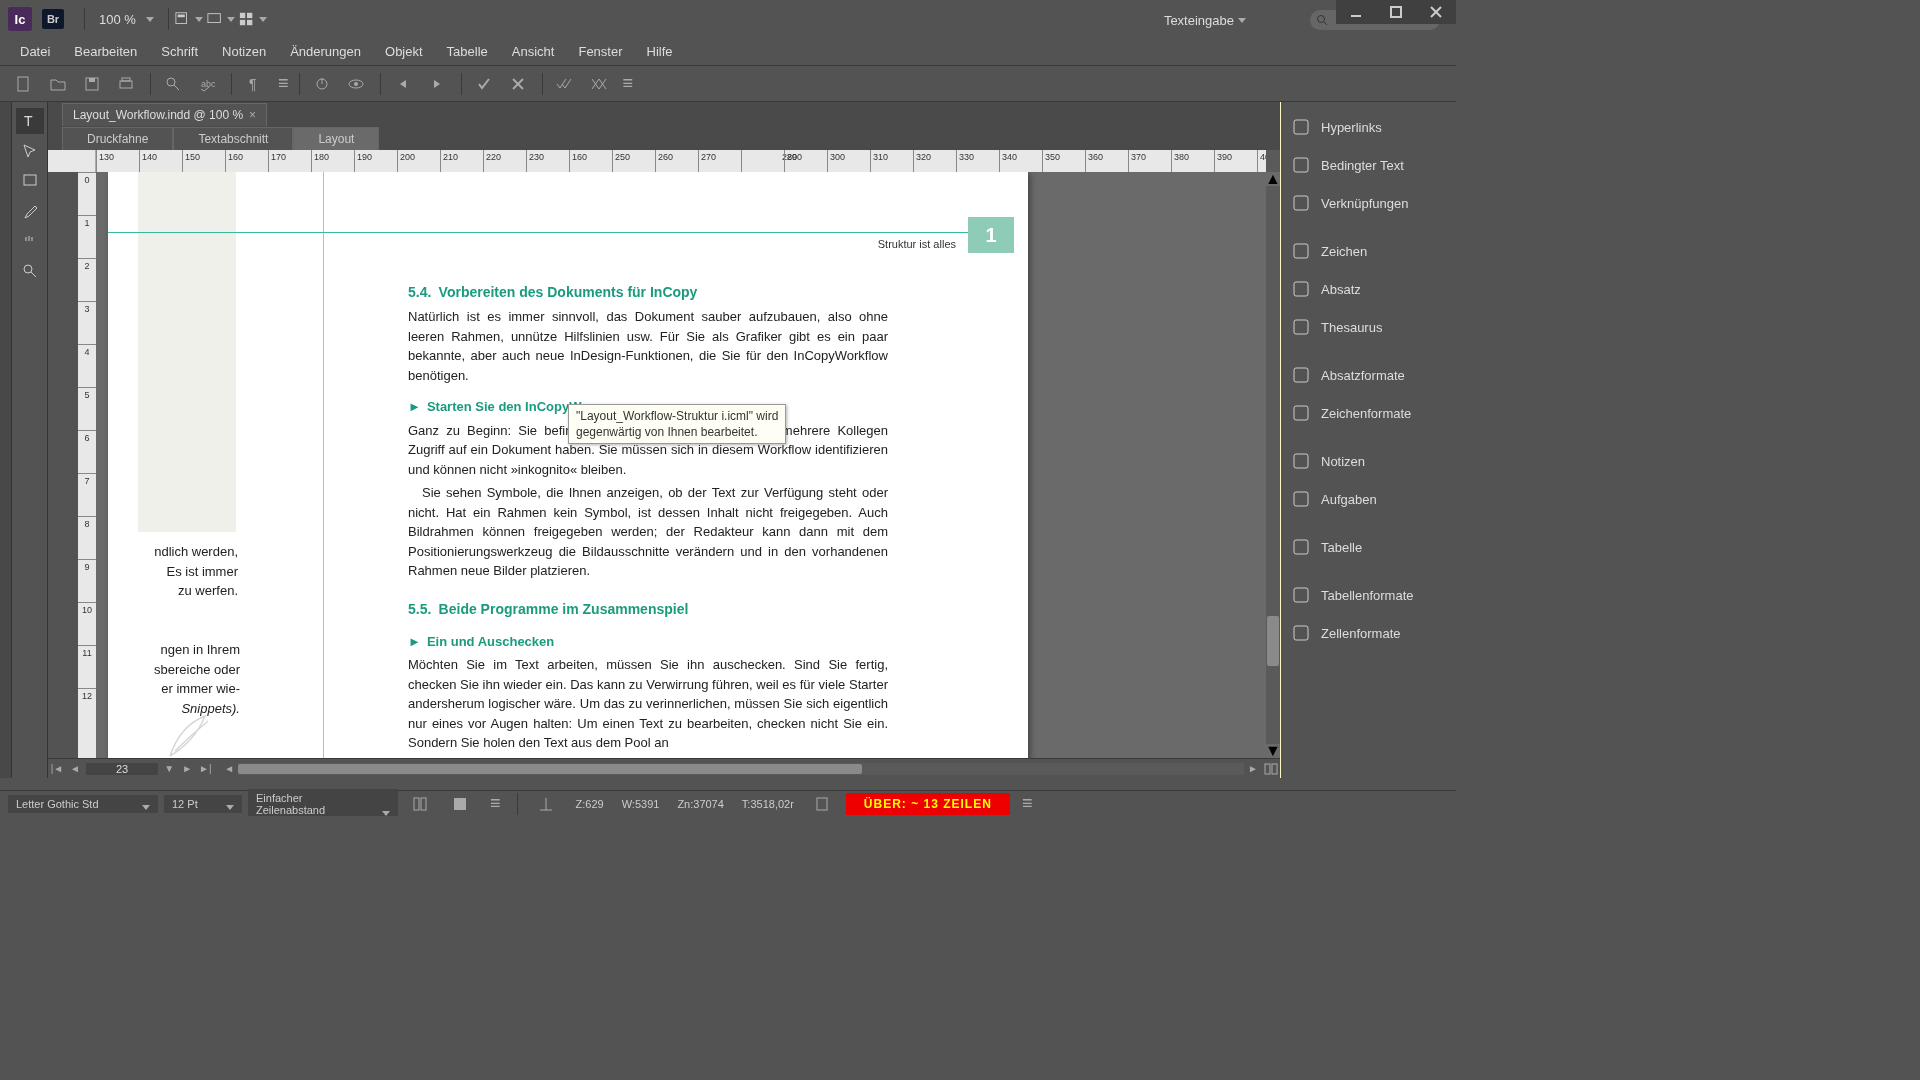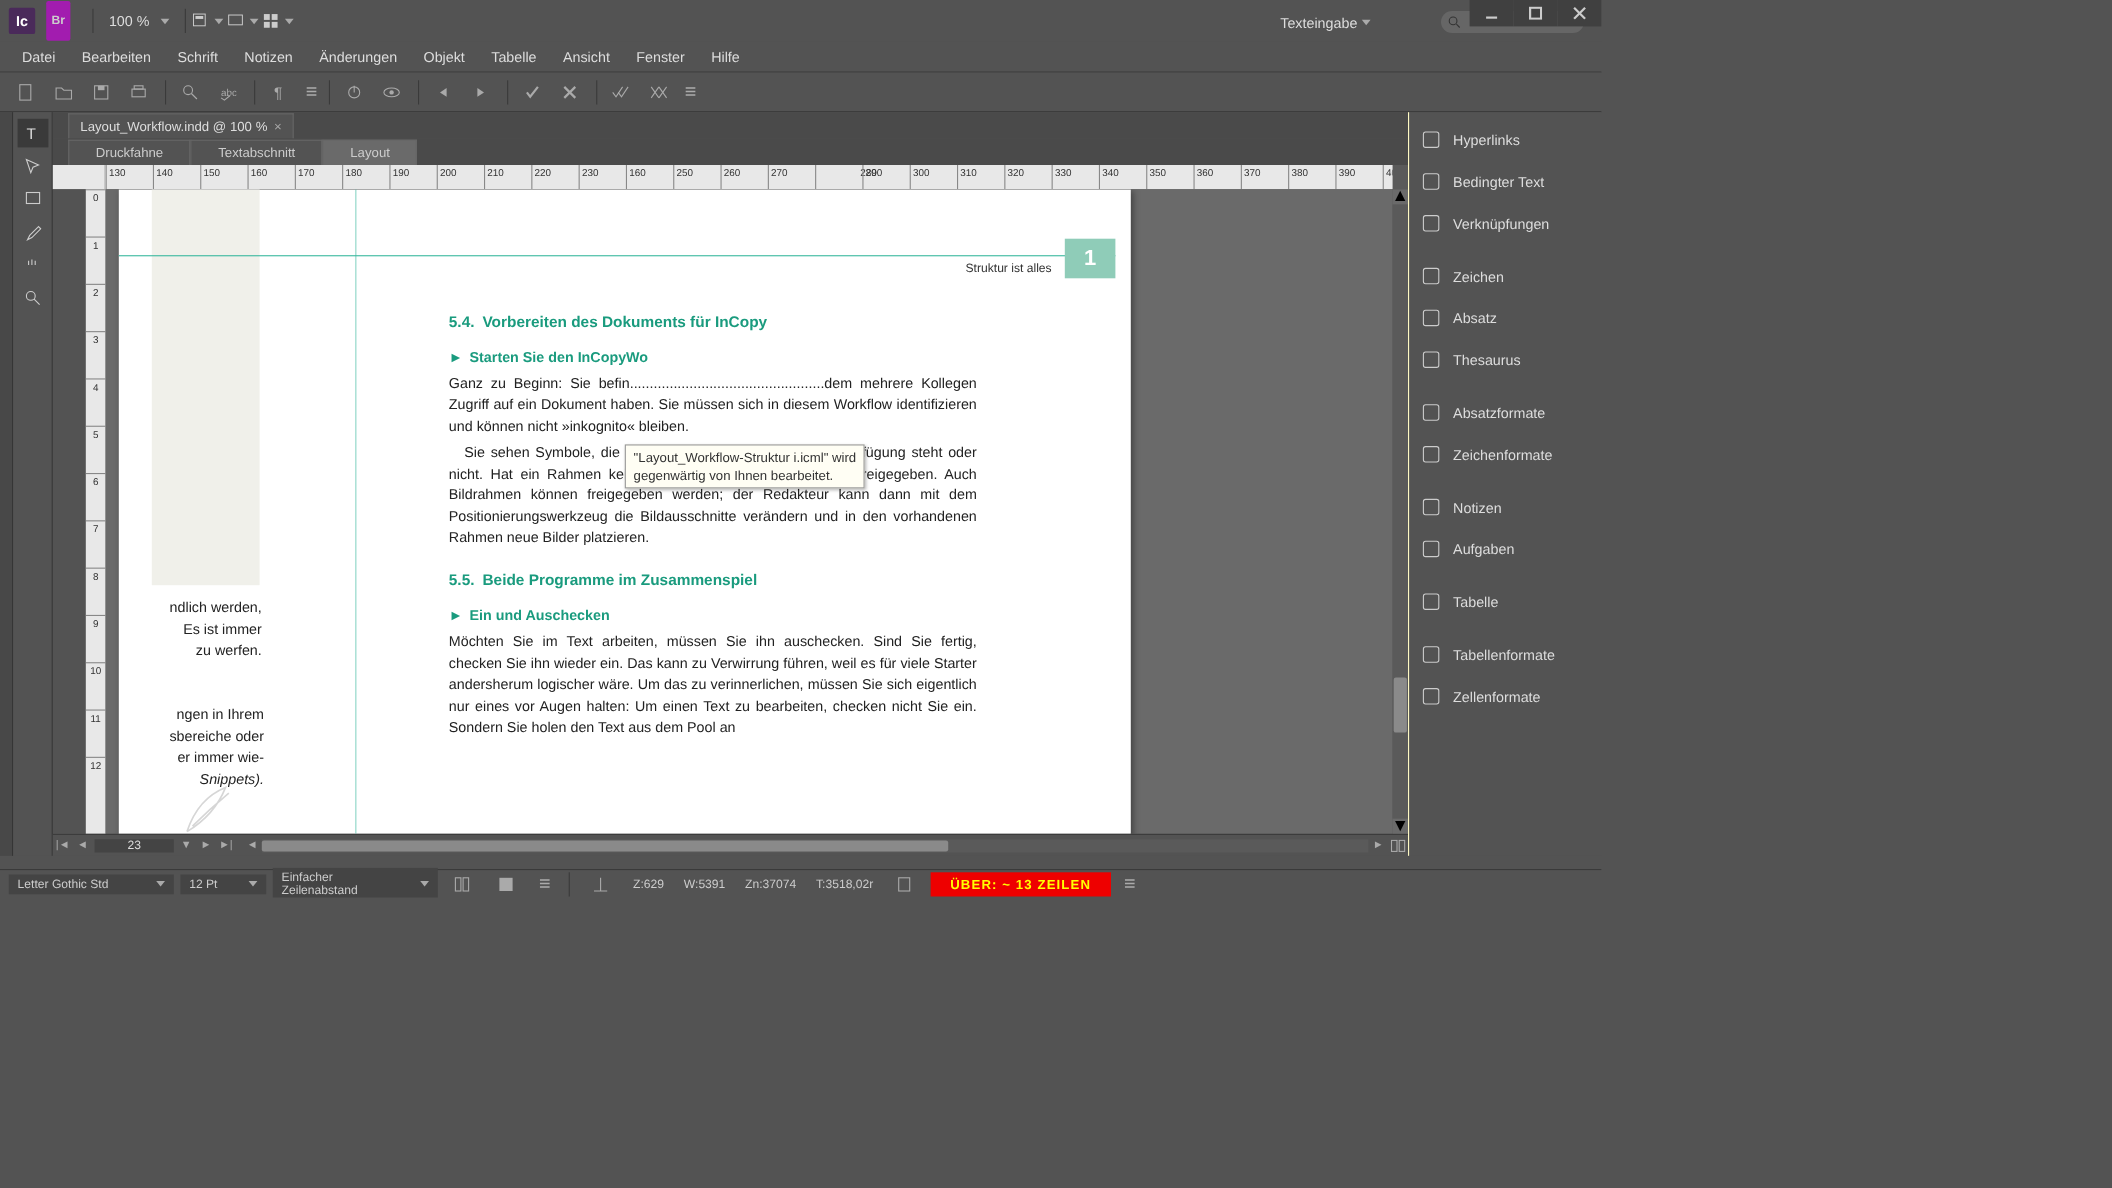--- a/index.html
+++ b/index.html
@@ -1,19 +1,19 @@
 <!DOCTYPE html>
 <html><head>
 <meta charset="utf-8">
 <style>
 *{margin:0;padding:0;box-sizing:border-box;font-family:"Segoe UI",Tahoma,sans-serif;user-select:none}
 body{background:#535353;width:1456px;height:816px;overflow:hidden;position:relative;transform-origin:top left}
 .titlebar{height:38px;background:#535353;display:flex;align-items:center;padding:0 8px;position:relative}
 .app-logo{width:24px;height:24px;background:#4a2a5a;color:#fff;font-weight:bold;font-size:13px;display:flex;align-items:center;justify-content:center;border-radius:2px;margin-right:10px}
-.br-badge{width:22px;height:36px;background:#a21caf;color:#ccc;font-size:11px;font-weight:bold;display:flex;align-items:center;justify-content:center;border-radius:2px;margin-right:14px}
+.br-badge{width:22px;height:20px;background:#0f172a;color:#ccc;font-size:11px;font-weight:bold;display:flex;align-items:center;justify-content:center;border-radius:2px;margin-right:14px}
 .zoom-ctrl{color:#ddd;font-size:13px;padding:4px 8px;display:flex;align-items:center;gap:6px}
 .dd-arrow{width:0;height:0;border-left:4px solid transparent;border-right:4px solid transparent;border-top:5px solid #aaa;margin-left:4px}
 .divider{width:1px;height:22px;background:#3a3a3a;margin:0 6px}
 .top-icon{width:28px;height:24px;display:flex;align-items:center;justify-content:center;color:#ccc;margin-right:4px}
 .win-ctrls{position:absolute;right:0;top:0;display:flex}
 .win-btn{width:40px;height:24px;display:flex;align-items:center;justify-content:center;background:#404040}
 .win-btn svg{fill:#ccc}
 .menubar{height:28px;background:#535353;display:flex;align-items:center;padding:0 8px;border-bottom:1px solid #3a3a3a}
 .menu-item{color:#ddd;font-size:13px;padding:4px 12px;cursor:default}
 .ws-label{color:#ddd;font-size:13px;padding:4px 10px;display:flex;align-items:center;position:absolute;right:200px;top:9px}
@@ -63,21 +63,21 @@
 .nav-btn{width:18px;height:18px;display:flex;align-items:center;justify-content:center;color:#aaa;font-size:10px}
 .nav-page{color:#ddd;font-size:11px;padding:0 30px;background:#444;margin:0 2px}
 .hsb{flex:1;display:flex;margin-left:6px}
 .hsb-track{flex:1;background:#5a5a5a;position:relative;height:12px;margin-top:3px}
 .hsb-thumb{position:absolute;top:1px;bottom:1px;left:0;width:62%;background:#8a8a8a;border-radius:2px}
 .right-panels{width:176px;background:#535353;border-left:1px solid #fef9c3;padding-top:6px}
 .panel-item{height:38px;display:flex;align-items:center;padding:0 10px;color:#ddd;font-size:13px;gap:10px}
 .panel-icon{width:20px;height:20px;display:flex;align-items:center;justify-content:center}
 .leaf{position:absolute;left:52px;top:534px;width:60px;height:60px;opacity:.6}
 .statusbar{position:absolute;bottom:0;left:0;right:0;height:26px;background:#535353;border-top:1px solid #3a3a3a;display:flex;align-items:center;padding:0 8px;gap:6px}
-.sb-field{background:#444;color:#ccc;font-size:11px;padding:3px 8px;display:flex;align-items:center;gap:21px}
+.sb-field{background:#444;color:#ccc;font-size:11px;padding:3px 8px;display:flex;align-items:flex-end;gap:21px}
 .sb-field.w{width:150px}
 .sb-stat{color:#ccc;font-size:11px;padding:3px 6px}
 .over-warn{background:#e00;color:#ff0;font-size:12px;font-weight:bold;padding:4px 18px;letter-spacing:1px}
 svg{display:block}
 </style>
 </head>
 <body>
 
 <div class="titlebar">
   <div class="app-logo">Ic</div>
@@ -352,20 +352,21 @@
       <div class="canvas">
         <div class="page">
           <div class="gray-box"></div>
           <div class="guide-v"></div>
           <div class="page-hdr">
             <span class="hdr-txt">Struktur ist alles</span>
             <div class="hdr-badge">1</div>
           </div>
           <div class="body-text">
             <div><span class="h-num">5.4.</span>&nbsp;&nbsp;<span class="h-txt">Vorbereiten des Dokuments für InCopy</span></div>
+            <div class="para" style="text-align:justify">Natürlich ist es immer sinnvoll, das Dokument sauber aufzubauen, also ohne leeren Rahmen, unnütze Hilfslinien usw. Für Sie als Grafiker gibt es ein paar bekannte, aber auch neue InDesign-Funktionen, die Sie für den InCopyWorkflow benötigen.</div>
             <div class="sub-h"><span class="arrow">►</span><span>Starten Sie den InCopyWo</span></div>
             <div class="para" style="text-align:justify">Ganz zu Beginn: Sie befin.................................................dem mehrere Kollegen Zugriff auf ein Dokument haben. Sie müssen sich in diesem Workflow identifizieren und können nicht »inkognito« bleiben.</div>
             <div class="para indent" style="text-align:justify">Sie sehen Symbole, die Ihnen anzeigen, ob der Text zur Verfügung steht oder nicht. Hat ein Rahmen kein Symbol, ist dessen Inhalt nicht freigegeben. Auch Bildrahmen können freigegeben werden; der Redakteur kann dann mit dem Positionierungswerkzeug die Bildausschnitte verändern und in den vorhandenen Rahmen neue Bilder platzieren.</div>
             <div style="margin-top:18px"><span class="h-num">5.5.</span>&nbsp;&nbsp;<span class="h-txt">Beide Programme im Zusammenspiel</span></div>
             <div class="sub-h"><span class="arrow">►</span><span>Ein und Auschecken</span></div>
             <div class="para" style="text-align:justify">Möchten Sie im Text arbeiten, müssen Sie ihn auschecken. Sind Sie fertig, checken Sie ihn wieder ein. Das kann zu Verwirrung führen, weil es für viele Starter andersherum logischer wäre. Um das zu verinnerlichen, müssen Sie sich eigentlich nur eines vor Augen halten: Um einen Text zu bearbeiten, checken nicht Sie ein. Sondern Sie holen den Text aus dem Pool an</div>
           </div>
           <div class="side-frag">
             <div>ndlich werden,</div>
               <div>Es ist immer</div>

